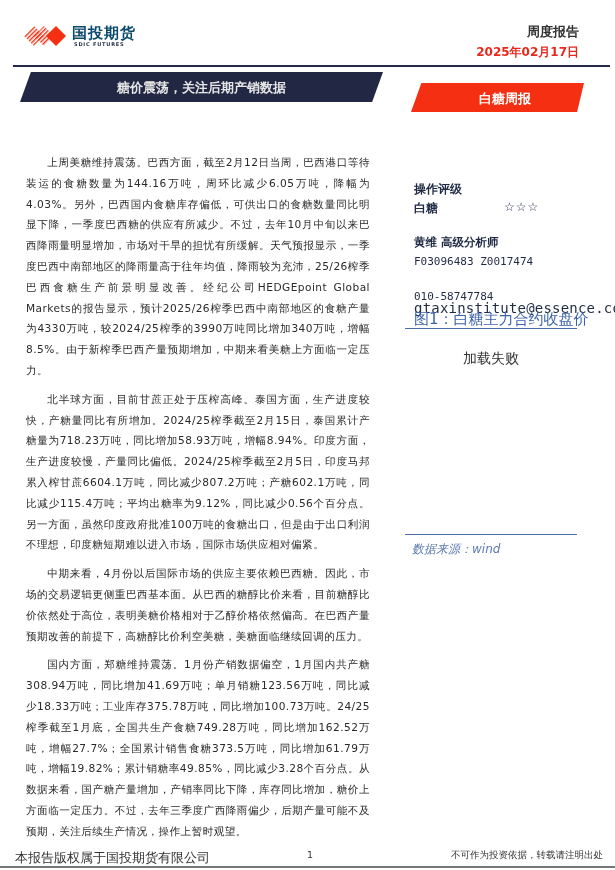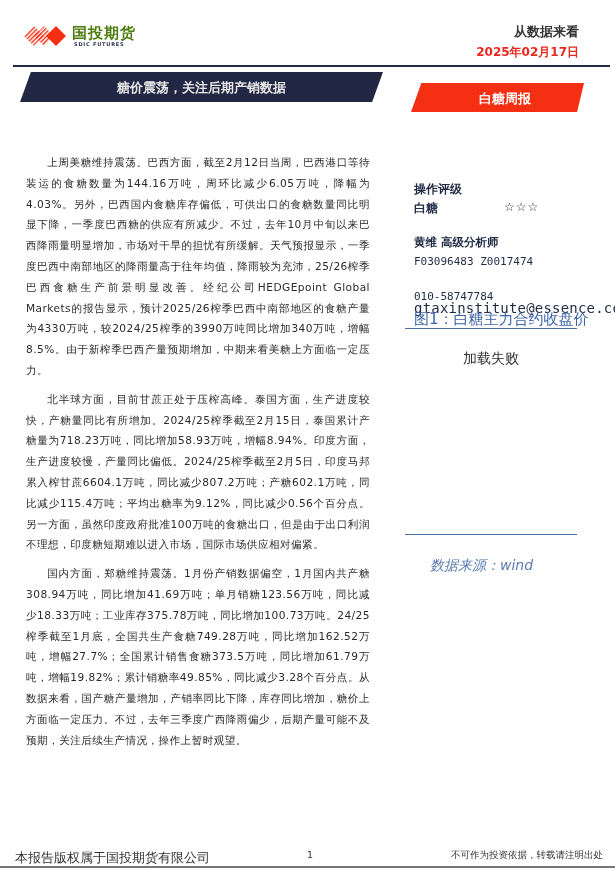--- a/index.html
+++ b/index.html
@@ -3,21 +3,21 @@
 <meta charset="utf-8">
 <style>
   html, body { margin:0; padding:0; background:#ffffff; }
   body { width:615px; height:870px; position:relative; overflow:hidden;
          font-family:"DejaVu Sans", "Liberation Sans", sans-serif; color:#222; }
   .abs { position:absolute; }
 
   
   .logo { left:22px; top:24px; width:120px; height:24px; }
   .logo-mark { position:absolute; left:0; top:2px; width:46px; height:20px; }
-  .logo-cn { position:absolute; left:50px; top:0px; font-size:15px; font-weight:bold; color:#4d7c0f; letter-spacing:1px; white-space:nowrap; }
+  .logo-cn { position:absolute; left:50px; top:0px; font-size:15px; font-weight:bold; color:#0c4a6e; letter-spacing:1px; white-space:nowrap; }
   .logo-en { position:absolute; left:52px; top:17px; font-size:5px; color:#1f2a44; letter-spacing:0.8px; white-space:nowrap; font-weight:bold; }
   .report-type { right:36px; top:23px; font-size:13px; font-weight:bold; color:#333; text-align:right; white-space:nowrap; }
   .report-date { right:36px; top:44px; font-size:12px; font-weight:bold; color:#e8281c; text-align:right; white-space:nowrap; }
   .header-rule { left:13px; top:65px; width:597px; height:2px; background:#23294a; }
 
   
   .banner-red { left:411px; top:83px; width:173px; height:29px; background:#f42f12;
                 clip-path: polygon(6% 0, 100% 0, 96% 100%, 0 100%); }
   .banner-red-text { left:455px; top:90px; width:100px; text-align:center; font-size:13px; font-weight:bold; color:#fff; white-space:nowrap; }
   .banner-dark { left:20px; top:72px; width:363px; height:30px; background:#222744;
@@ -35,21 +35,21 @@
   .rating-stars { position:absolute; left:90px; top:0; font-size:12px; color:#1f2a44; letter-spacing:1px; }
   .analyst { top:199px; font-size:11.5px; font-weight:bold; }
   .cert { top:219px; font-size:11px; font-family:"DejaVu Sans Mono","Liberation Mono",monospace; }
   .phone { top:254px; font-size:11px; font-family:"DejaVu Sans Mono","Liberation Mono",monospace; }
   .email { top:264px; font-size:14px; font-family:"DejaVu Sans Mono","Liberation Mono",monospace; letter-spacing:0.2px;text-align:right; }
   .fig-title { left:414px; top:310px; font-size:15px; font-weight:normal; color:#3b63a8; white-space:nowrap; }
   .fig-rule-top { left:405px; top:328px; width:172px; height:1px; background:#4a6da5; }
   .fig-body { left:405px; top:330px; width:172px; height:203px; }
   .fig-loadfail { left:405px; top:350px; width:172px; text-align:center; font-size:14px; color:#333; }
   .fig-rule-bottom { left:405px; top:534px; width:172px; height:1px; background:#4a6da5; }
-  .fig-source { left:430px; top:541px; font-size:14px; font-style:italic; color:#5b7bb0; white-space:nowrap;margin-top:16px; }
+  .fig-source { left:412px; top:541px; font-size:12px; font-style:italic; color:#5b7bb0; white-space:nowrap; }
 
   
   .foot-left { left:15px; top:849px; font-size:13px; color:#333; white-space:nowrap; }
   .foot-page { left:307px; top:849px; font-size:9.5px; color:#333; }
   .foot-right { right:12px; top:849px; font-size:9.5px; color:#333; white-space:nowrap; }
   .foot-rule { left:0; top:866px; width:615px; height:2px; background:#777; }
 </style>
 </head>
 <body>
 
@@ -61,32 +61,33 @@
       </pattern>
     </defs>
     <polygon points="2,10 12,0 22,10 12,20" fill="url(#hatch)"></polygon>
     <polygon points="12,10 22,0 32,10 22,20" fill="url(#hatch)"></polygon>
     <polygon points="24,10 34,0 44,10 34,20" fill="#f42f12"></polygon>
   </svg>
   <span class="logo-cn">国投期货</span>
   <span class="logo-en">SDIC FUTURES</span>
 </div>
 
-<div class="abs report-type">从数据来看</div>
+<div class="abs report-type">周度报告</div>
 <div class="abs report-date">2025年02月17日</div>
 <div class="abs header-rule"></div>
 
 <div class="abs banner-red"></div>
 <div class="abs banner-red-text">白糖周报</div>
 <div class="abs banner-dark"></div>
 <div class="abs banner-dark-text">糖价震荡，关注后期产销数据</div>
 
 <div class="abs body-text">
   <p>上周美糖维持震荡。巴西方面，截至2月12日当周，巴西港口等待装运的食糖数量为144.16万吨，周环比减少6.05万吨，降幅为4.03%。另外，巴西国内食糖库存偏低，可供出口的食糖数量同比明显下降，一季度巴西糖的供应有所减少。不过，去年10月中旬以来巴西降雨量明显增加，市场对干旱的担忧有所缓解。天气预报显示，一季度巴西中南部地区的降雨量高于往年均值，降雨较为充沛，25/26榨季巴西食糖生产前景明显改善。经纪公司HEDGEpoint Global Markets的报告显示，预计2025/26榨季巴西中南部地区的食糖产量为4330万吨，较2024/25榨季的3990万吨同比增加340万吨，增幅8.5%。由于新榨季巴西产量预期增加，中期来看美糖上方面临一定压力。</p>
   <p>北半球方面，目前甘蔗正处于压榨高峰。泰国方面，生产进度较快，产糖量同比有所增加。2024/25榨季截至2月15日，泰国累计产糖量为718.23万吨，同比增加58.93万吨，增幅8.94%。印度方面，生产进度较慢，产量同比偏低。2024/25榨季截至2月5日，印度马邦累入榨甘蔗6604.1万吨，同比减少807.2万吨；产糖602.1万吨，同比减少115.4万吨；平均出糖率为9.12%，同比减少0.56个百分点。另一方面，虽然印度政府批准100万吨的食糖出口，但是由于出口利润不理想，印度糖短期难以进入市场，国际市场供应相对偏紧。</p>
+  <p>中期来看，4月份以后国际市场的供应主要依赖巴西糖。因此，市场的交易逻辑更侧重巴西基本面。从巴西的糖醇比价来看，目前糖醇比价依然处于高位，表明美糖价格相对于乙醇价格依然偏高。在巴西产量预期改善的前提下，高糖醇比价利空美糖，美糖面临继续回调的压力。</p>
   <p>国内方面，郑糖维持震荡。1月份产销数据偏空，1月国内共产糖308.94万吨，同比增加41.69万吨；单月销糖123.56万吨，同比减少18.33万吨；工业库存375.78万吨，同比增加100.73万吨。24/25榨季截至1月底，全国共生产食糖749.28万吨，同比增加162.52万吨，增幅27.7%；全国累计销售食糖373.5万吨，同比增加61.79万吨，增幅19.82%；累计销糖率49.85%，同比减少3.28个百分点。从数据来看，国产糖产量增加，产销率同比下降，库存同比增加，糖价上方面临一定压力。不过，去年三季度广西降雨偏少，后期产量可能不及预期，关注后续生产情况，操作上暂时观望。</p>
 </div>
 
 <div class="abs side rating-title">操作评级</div>
 <div class="abs side rating-row">
   <span>白糖</span>
   <span class="rating-stars">☆☆☆</span>
 </div>
 <div class="abs side analyst">黄维 高级分析师</div>
 <div class="abs side cert">F03096483 Z0017474</div>

